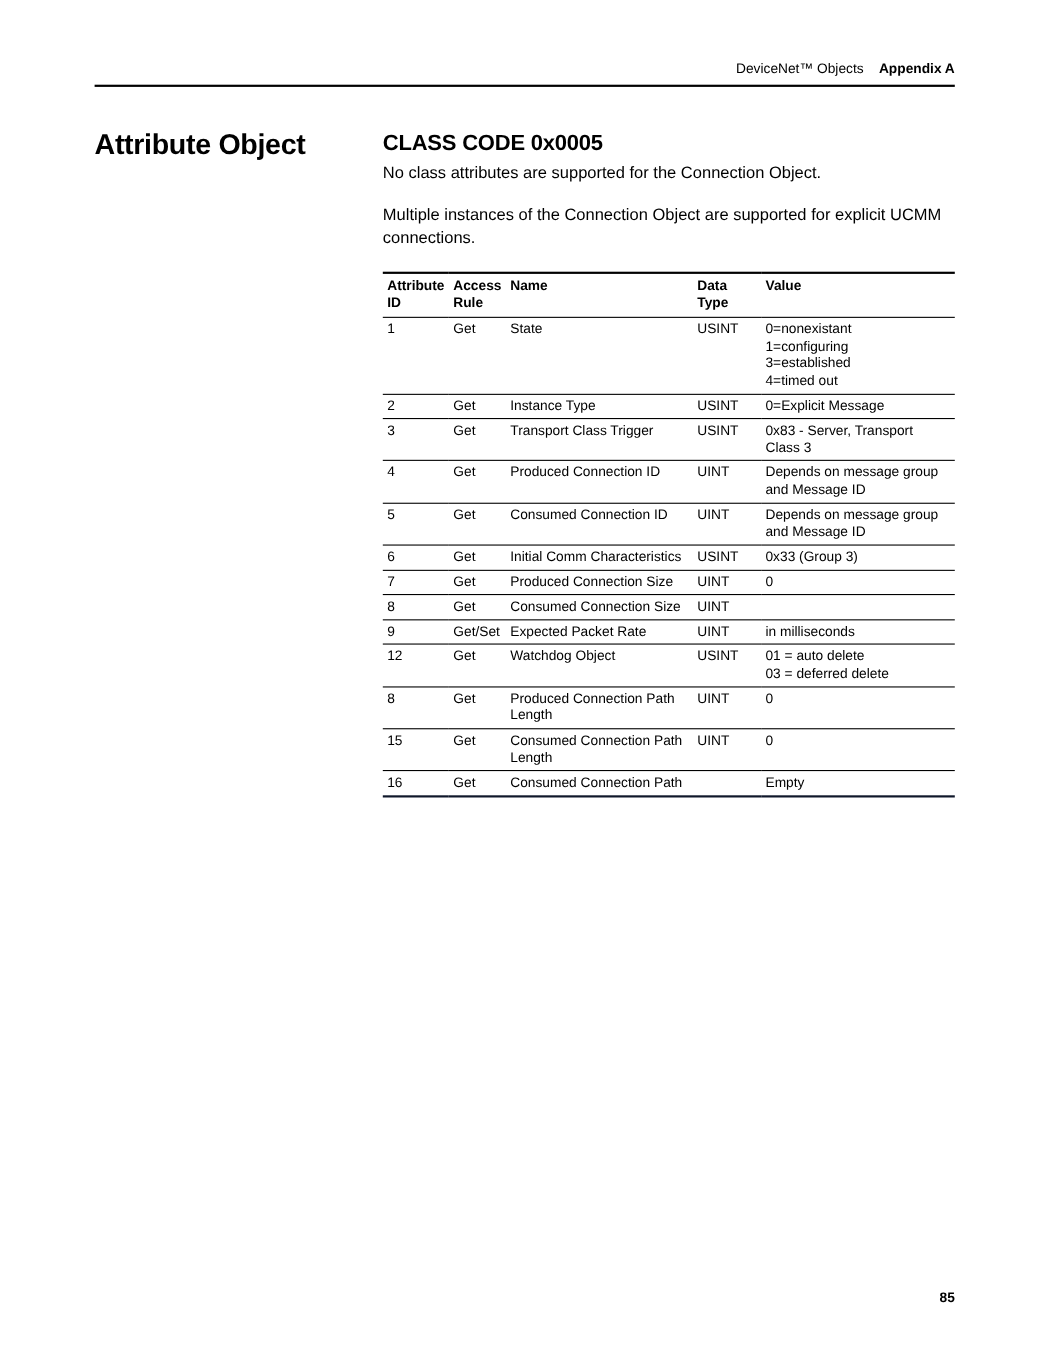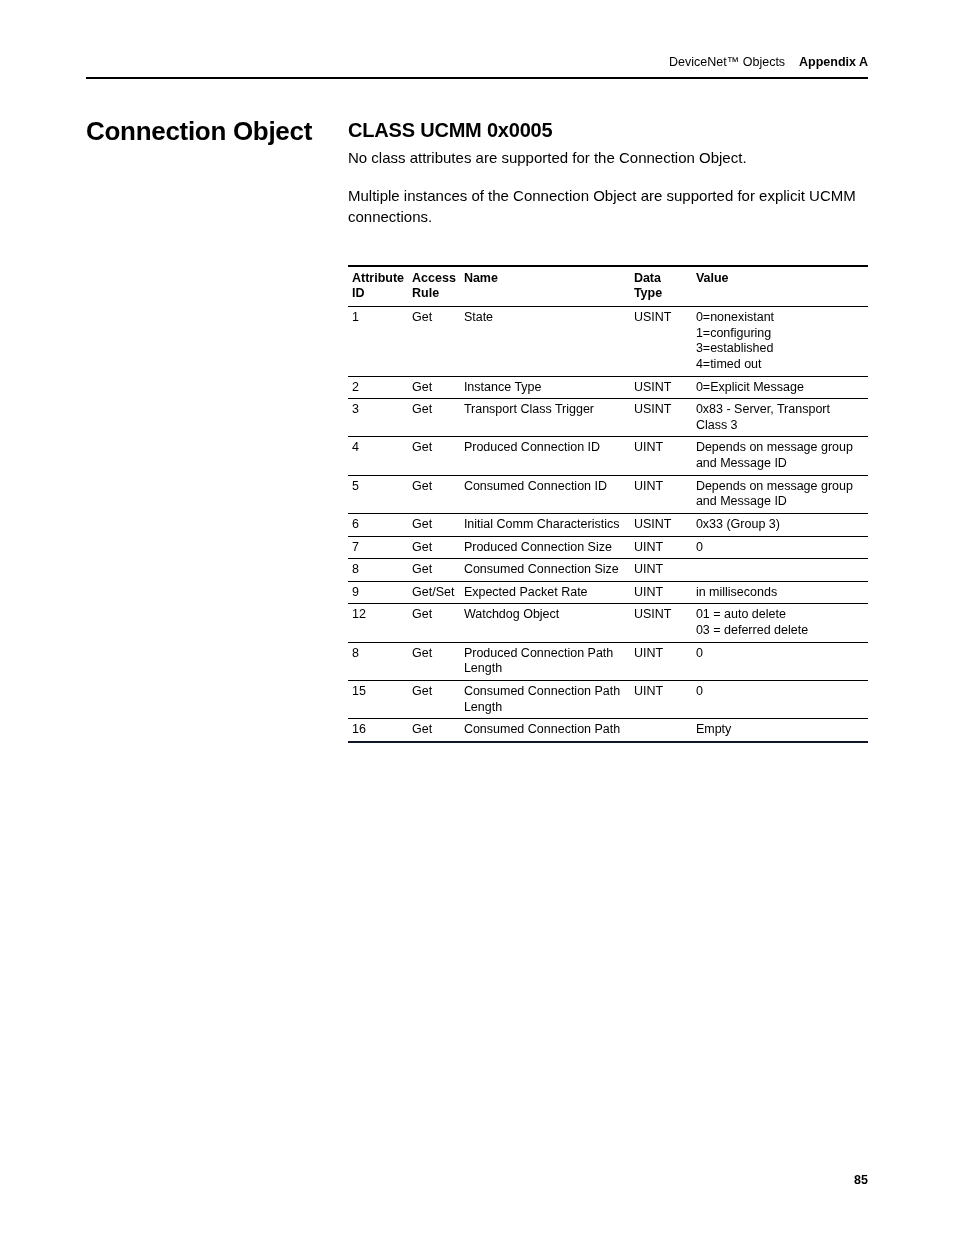--- a/index.html
+++ b/index.html
@@ -57,21 +57,21 @@
     font-size: 15px;
     line-height: 1.35;
     margin: 0 0 18px 0;
   }
   table.attr {
     border-collapse: collapse;
     width: 100%;
     font-family: "Myriad Pro Condensed", "Arial Narrow", Arial, sans-serif;
     font-stretch: condensed;
     font-size: 12.5px;
-    margin-top: 38px;
+    margin-top: 20px;
   }
   table.attr th, table.attr td {
     border-top: 1px solid #000;
     border-bottom: 1px solid #000;
     padding: 3px 4px 3px 4px;
     text-align: left;
     vertical-align: top;
     line-height: 1.25;
   }
   table.attr thead th {
@@ -114,24 +114,24 @@
 <body>
 
 <div class="page">
 
   <div class="running-header">
     <span>DeviceNet™ Objects</span>&nbsp;&nbsp;&nbsp;&nbsp;<span class="bold">Appendix A</span>
   </div>
 
   <div class="columns">
     <div class="side-col">
-      <div class="side-title">Connection Object</div>
+      <div class="side-title">Attribute Object</div>
     </div>
     <div class="main-col">
-      <div class="class-code">CLASS UCMM 0x0005</div>
+      <div class="class-code">CLASS CODE 0x0005</div>
       <p class="body-text">No class attributes are supported for the Connection Object.</p>
       <p class="body-text">Multiple instances of the Connection Object are supported for explicit UCMM connections.</p>
 
       <table class="attr">
         <colgroup>
           <col class="col-id">
             <col class="col-rule">
             <col class="col-name">
             <col class="col-type">
             <col class="col-value">

